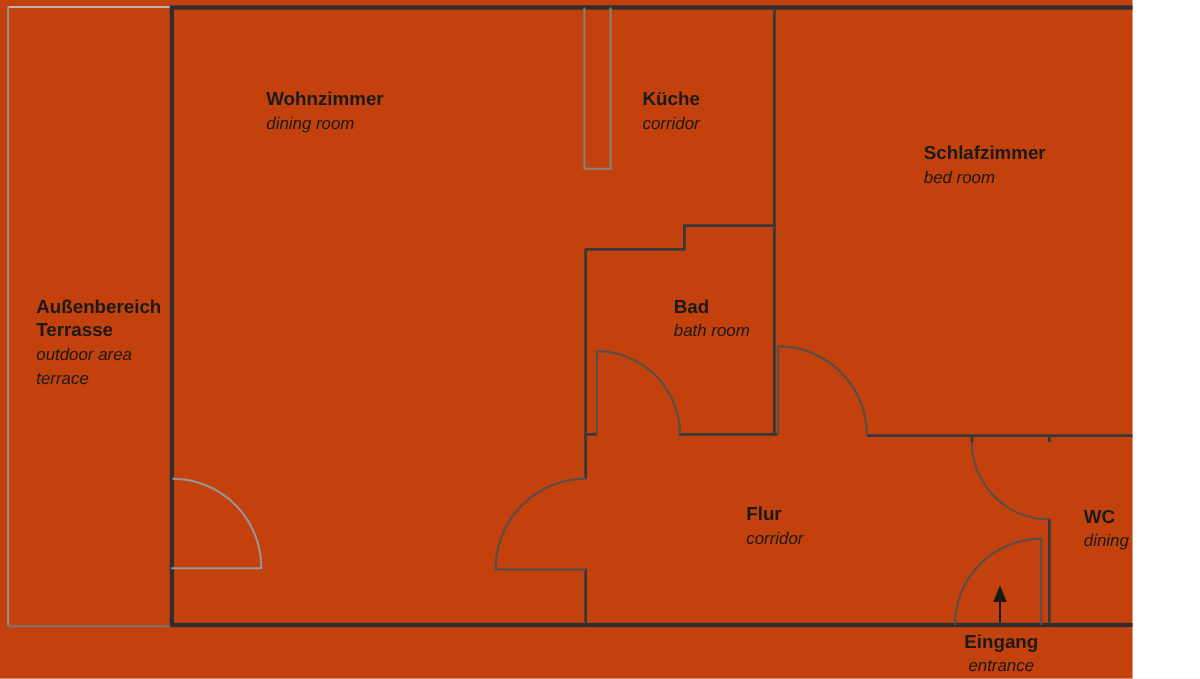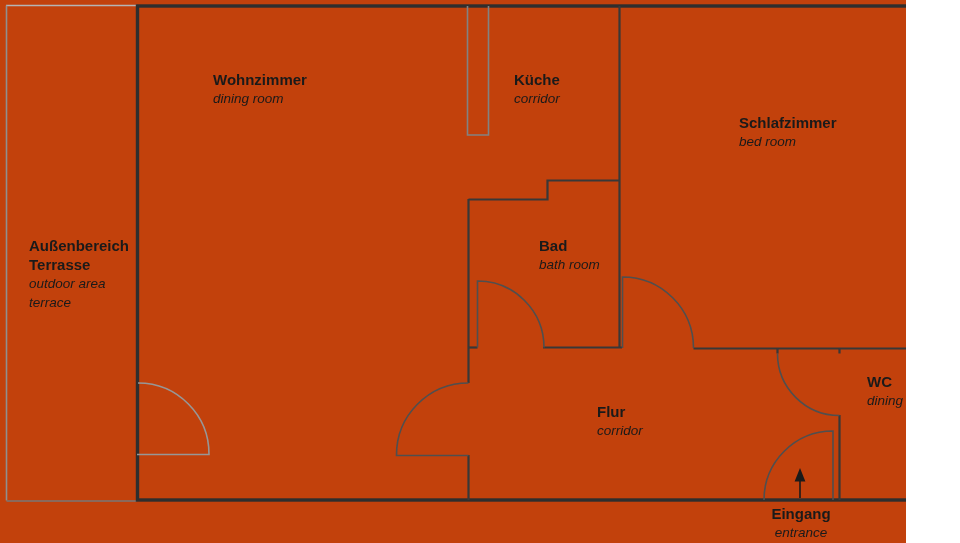--- a/index.html
+++ b/index.html
@@ -92,21 +92,21 @@
     <div class="de">Bad</div>
     <div class="en">bath room</div>
   </div>
 
   <div class="lbl" style="left:597px;top:402px">
     <div class="de">Flur</div>
     <div class="en">corridor</div>
   </div>
 
 
-  <div class="lbl" style="left:867px;top:372px">
+  <div class="lbl" style="left:867px;top:404px">
     <div class="de">WC</div>
     <div class="en">dining</div>
   </div>
 
   <div class="lbl center" style="left:801px;top:504px">
     <div class="de">Eingang</div>
     <div class="en">entrance</div>
   </div>
 
 </div>

